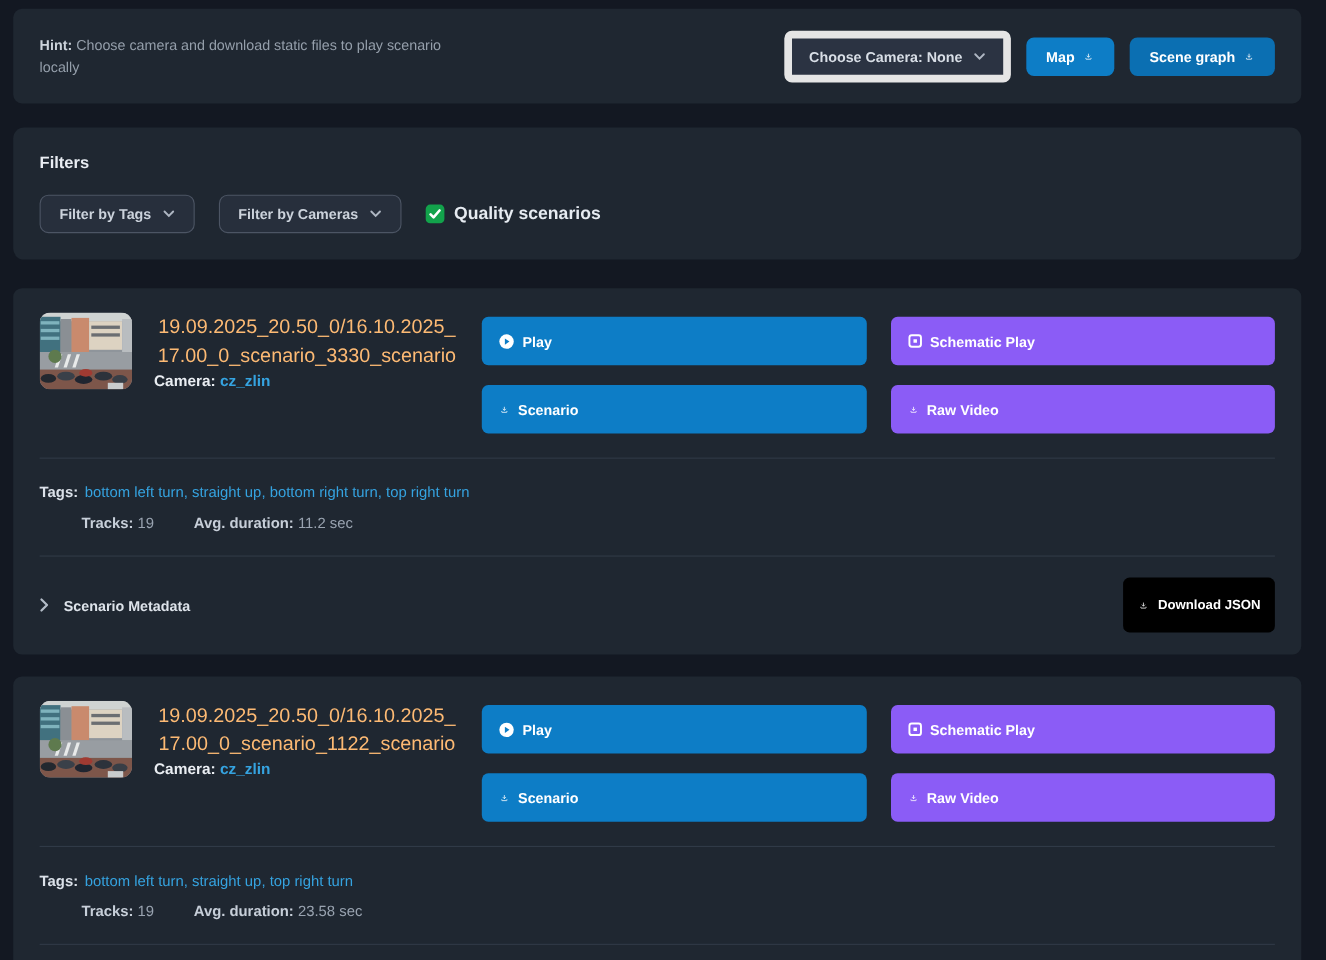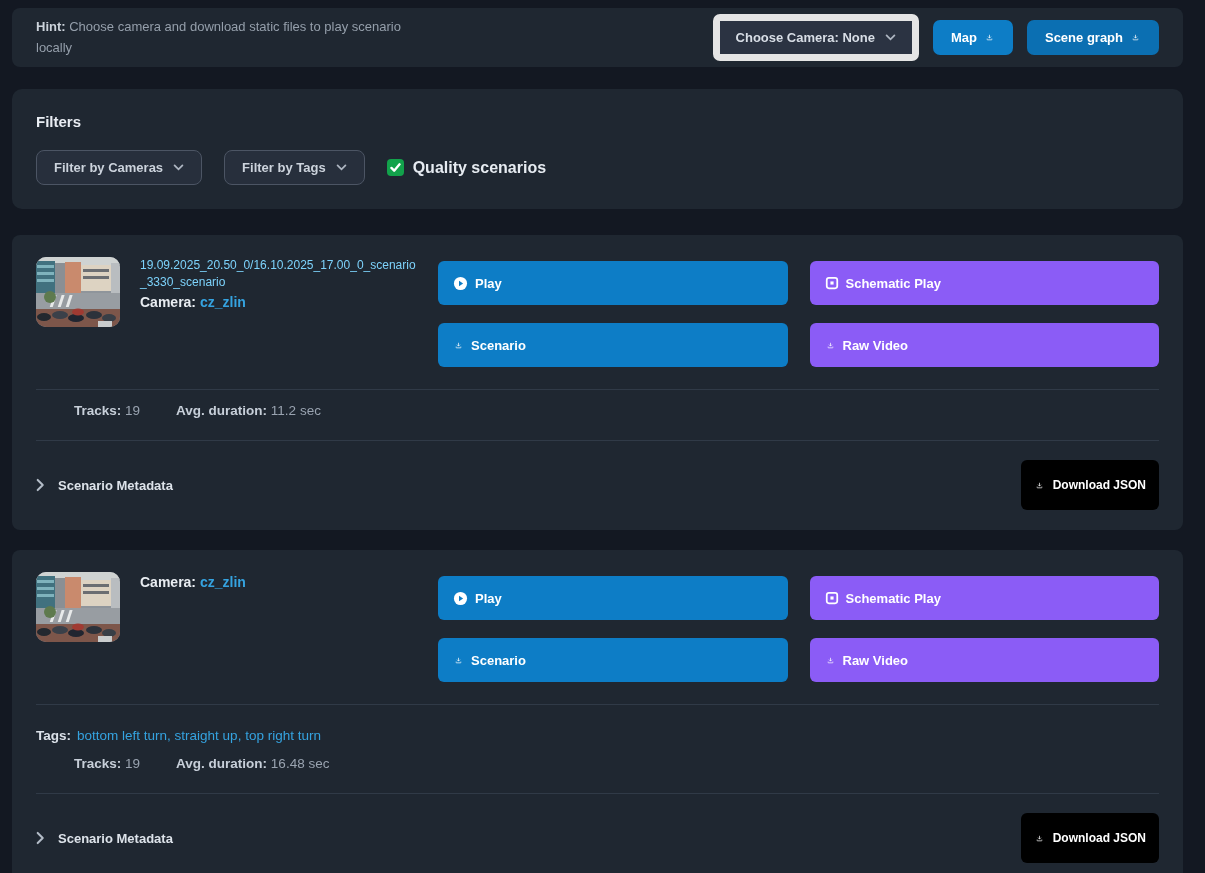--- a/index.html
+++ b/index.html
@@ -12,21 +12,21 @@
   .page { padding:8px 22px 0 12px; }
 
   .panel {
     background:#1f2731;
     border-radius:8px;
     margin-bottom:22px;
   }
 
   
   .hint-panel {
-    height:59px;
+    height:86px;
     display:flex; align-items:center; justify-content:space-between;
     padding:0 24px;
   }
   .hint-text { font-size:13px; line-height:1.55; color:#959fab; width:380px; }
   .hint-text b { color:#ccd3db; }
   .top-controls { display:flex; align-items:center; gap:14px; }
 
   .select-btn {
     background:#2b3342; border:7px solid #e5e5e5; border-radius:7px;
     color:#d8dee6; font-size:13px; font-weight:bold;
@@ -66,22 +66,23 @@
 
   
   .card { padding:22px 24px 20px; margin-bottom:20px; }
   .card-head { display:flex; gap:20px; }
   .thumb {
     width:84px; height:70px; border-radius:10px; overflow:hidden; flex:0 0 84px;
   }
   .thumb svg { display:block; }
   .scen-info { width:278px; flex:0 0 278px; }
   .scen-title {
-    font-size:12px; color:#7dd3fc; line-height:1.45;
+    font-size:18px; color:#fdba74; line-height:1.45;
     word-break:break-all;
+    text-align:center;
   }
   .scen-camera { font-size:14px; font-weight:bold; color:#e9edf2; margin-top:2px; }
   .scen-camera a { color:#35a3e0; text-decoration:none; }
 
   .btn-grid {
     flex:1; display:grid; grid-template-columns:1fr 1fr;
     column-gap:22px; row-gap:18px; align-content:start; margin-top:4px;
   }
   .btn-card { height:44px; padding:0 15px; justify-content:flex-start; border-radius:6px; }
   .green { background:#8b5cf6; }
@@ -144,29 +145,29 @@
             </svg>
           </span>
       </button>
     </div>
   </div>
 
   <div class="panel filters-panel">
     <div class="filters-title">Filters</div>
     <div class="filters-row">
       <div class="filter-btn">
-        <span>Filter by Cameras</span>
+        <span>Filter by Tags</span>
         <span class="icon">
           <svg class="chev" viewBox="0 0 12 8" fill="none" stroke="#aeb6c2" stroke-width="2" stroke-linecap="round">
               <path d="M1.5 1.5 6 6l4.5-4.5"></path>
             </svg>
         </span>
       </div>
       <div class="filter-btn">
-        <span>Filter by Tags</span>
+        <span>Filter by Cameras</span>
         <span class="icon">
           <svg class="chev" viewBox="0 0 12 8" fill="none" stroke="#aeb6c2" stroke-width="2" stroke-linecap="round">
               <path d="M1.5 1.5 6 6l4.5-4.5"></path>
             </svg>
         </span>
       </div>
       <div class="check-wrap">
         <span class="checkbox">
           <svg width="11" height="9" viewBox="0 0 12 10" fill="none" stroke="#ffffff" stroke-width="2.6" stroke-linecap="round" stroke-linejoin="round">
               <path d="M1.5 5.5 4.5 8.5 10.5 1.5"></path>
@@ -253,20 +254,23 @@
                 <path d="M4 17v2a1 1 0 0 0 1 1h14a1 1 0 0 0 1-1v-2"></path>
               </svg>
             </span>
           <span>Raw Video</span>
         </button>
       </div>
     </div>
 
     <hr class="divider">
 
+    <div class="tags-row">
+      <span class="tags-label">Tags:</span><span class="tag">bottom left turn</span><span class="tag">straight up</span><span class="tag">bottom right turn</span><span class="tag">top right turn</span>
+    </div>
 
     <div class="stats-row">
       <span>
         <b>Tracks:</b>
         <span>19</span>
       </span>
       <span>
         <b>Avg. duration:</b>
         <span>11.2 sec</span>
       </span>
@@ -321,20 +325,21 @@
           <ellipse cx="8" cy="60" rx="7" ry="4" fill="#23282f"></ellipse>
           <ellipse cx="24" cy="58" rx="8" ry="4" fill="#3a4049"></ellipse>
           <ellipse cx="40" cy="61" rx="8" ry="4" fill="#202530"></ellipse>
           <ellipse cx="42" cy="55" rx="6" ry="3.5" fill="#a03a32"></ellipse>
           <ellipse cx="58" cy="58" rx="8" ry="4" fill="#2c323b"></ellipse>
           <ellipse cx="73" cy="61" rx="7" ry="4" fill="#383e46"></ellipse>
           <rect x="62" y="64" width="14" height="6" fill="#c9cccd"></rect>
         </svg>
       </div>
       <div class="scen-info">
+        <div class="scen-title">19.09.2025_20.50_0/16.10.2025_17.00_0_scenario_1122_scenario</div>
         <div class="scen-camera">
           <span>Camera:</span>
           <a href="#">cz_zlin</a>
         </div>
       </div>
       <div class="btn-grid">
         <button class="btn btn-card blue">
           <span class="icon">
             <svg width="15" height="15" viewBox="0 0 16 16">
                 <circle cx="8" cy="8" r="7" fill="#ffffff"></circle>
@@ -381,21 +386,21 @@
       <span class="tags-label">Tags:</span><span class="tag">bottom left turn</span><span class="tag">straight up</span><span class="tag">top right turn</span>
     </div>
 
     <div class="stats-row">
       <span>
         <b>Tracks:</b>
         <span>19</span>
       </span>
       <span>
         <b>Avg. duration:</b>
-        <span>16.48 sec</span>
+        <span>23.58 sec</span>
       </span>
     </div>
 
     <hr class="divider">
 
     <div class="meta-row">
       <div class="meta-left">
         <span class="icon">
           <svg width="9" height="14" viewBox="0 0 8 12" fill="none" stroke="#b3bcc7" stroke-width="1.8" stroke-linecap="round" stroke-linejoin="round">
               <path d="M1.5 1.5 6 6l-4.5 4.5"></path>

